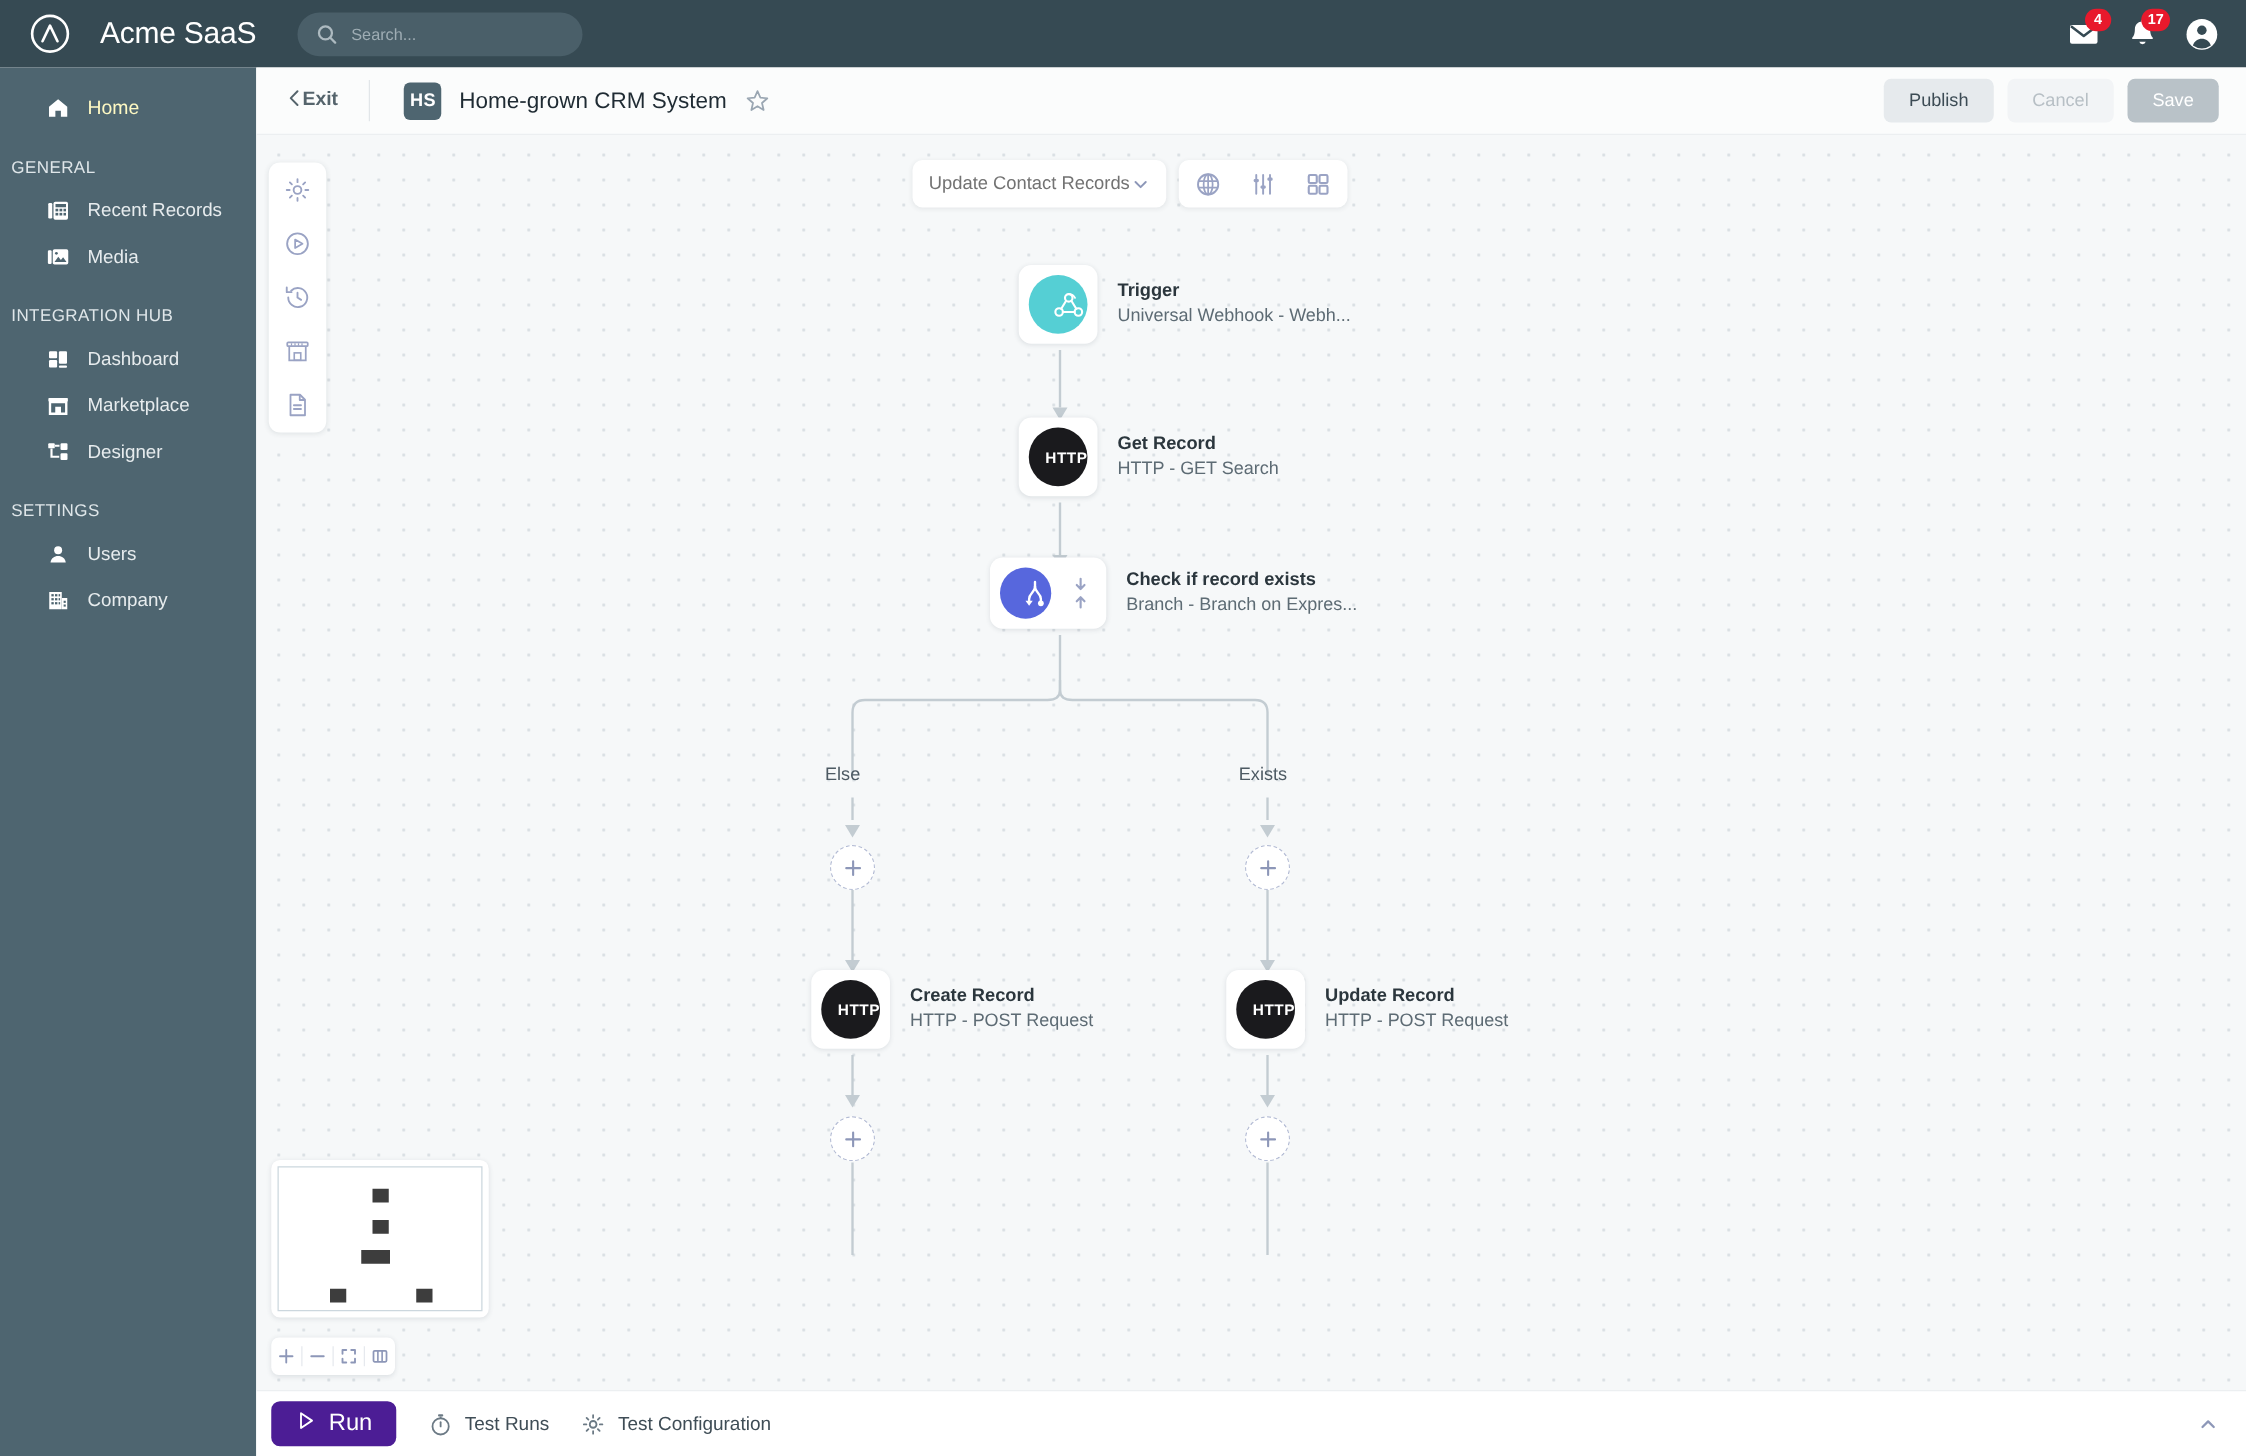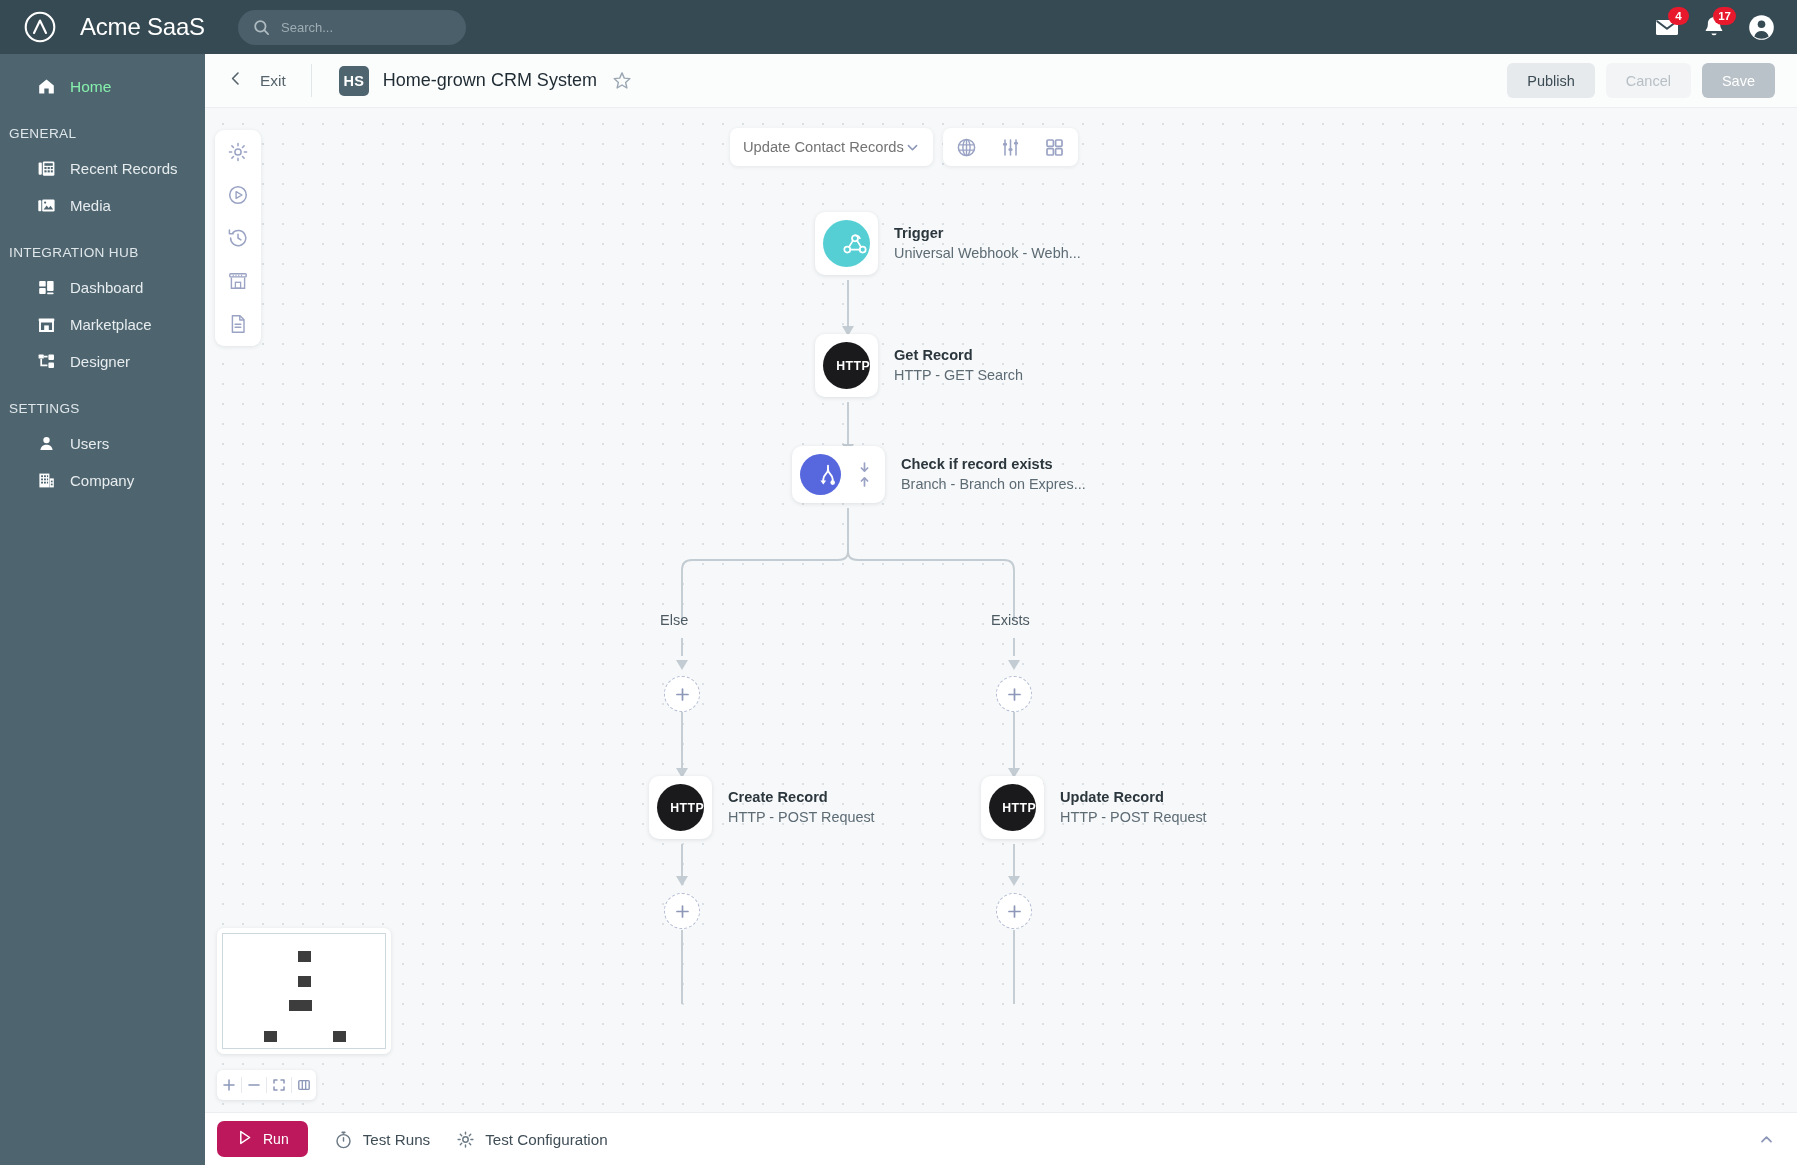--- a/index.html
+++ b/index.html
@@ -59,37 +59,37 @@
     width: 205px; height: 1111px;
     background: #4e6570;
     padding-top: 14px;
   }
   .nav-item {
     display: flex; align-items: center; gap: 14px;
     height: 37px; padding-left: 37px; cursor: pointer;
   }
   .nav-item .ni-icon { width: 19px; height: 19px; flex: 0 0 19px; display:block; }
   .nav-item .ni-label { color: #e7ecee; font-size: 15px; }
-  .nav-item.top .ni-label { color: #86efac; font-size: 15.5px; }
+  .nav-item.top .ni-label { color: #fef9c3; font-size: 15.5px; }
   .nav-section {
     color: #dfe6e9; font-size: 13.6px; letter-spacing: .35px;
     padding-left: 9px; margin-top: 21px; margin-bottom: 9px;
   }
 
   
   .wf-header {
     position: absolute; top: 54px; left: 205px;
     width: 1592px; height: 54px;
     background: #fbfcfc;
     display: flex; align-items: center;
     border-bottom: 1px solid #eceff1;
   }
   .exit-btn {
-    display: flex; align-items: center; gap: 18px;
-    margin-left: 24px; cursor: pointer;
+    display: flex; align-items: flex-start; gap: 0;
+    margin-left: 24px; cursor: pointer; font-weight: bold;
   }
   .exit-btn .ex-label { color: #55646c; font-size: 15.5px; }
   .wf-divider {
     width: 1px; height: 33px; background: #e2e6e9; margin-left: 25px;
   }
   .wf-avatar {
     width: 30px; height: 30px; border-radius: 5px;
     background: #4e6570; color: #fff;
     font-size: 14.5px; font-weight: 600;
     display:flex; align-items:center; justify-content:center;
@@ -235,22 +235,22 @@
     position: absolute; left: 205px; bottom: 0;
     width: 1592px; height: 53px;
     background: #ffffff;
     border-top: 1px solid #eceff1;
     display: flex; align-items: center;
     padding-left: 12px;
   }
   .run-btn {
     display: flex; align-items: center; gap: 10px;
     height: 36px; padding: 0 19px;
-    background: #be185d; border-radius: 7px;
-    color: #ffffff; font-size: 14px; cursor: pointer;
+    background: #4c1d95; border-radius: 7px;
+    color: #ffffff; font-size: 19px; cursor: pointer;
   }
   .run-btn svg { width: 17px; height: 17px; }
   .bbar-item {
     display: flex; align-items: center; gap: 10px;
     margin-left: 26px; cursor: pointer;
   }
   .bbar-item svg { width: 19px; height: 19px; display:block; }
   .bbar-item .bb-label { color: #3f4d56; font-size: 15.2px; }
   .bbar-chevron { margin-left: auto; margin-right: 22px; cursor:pointer; }
   .bbar-chevron svg { width: 17px; height: 17px; display:block; }

